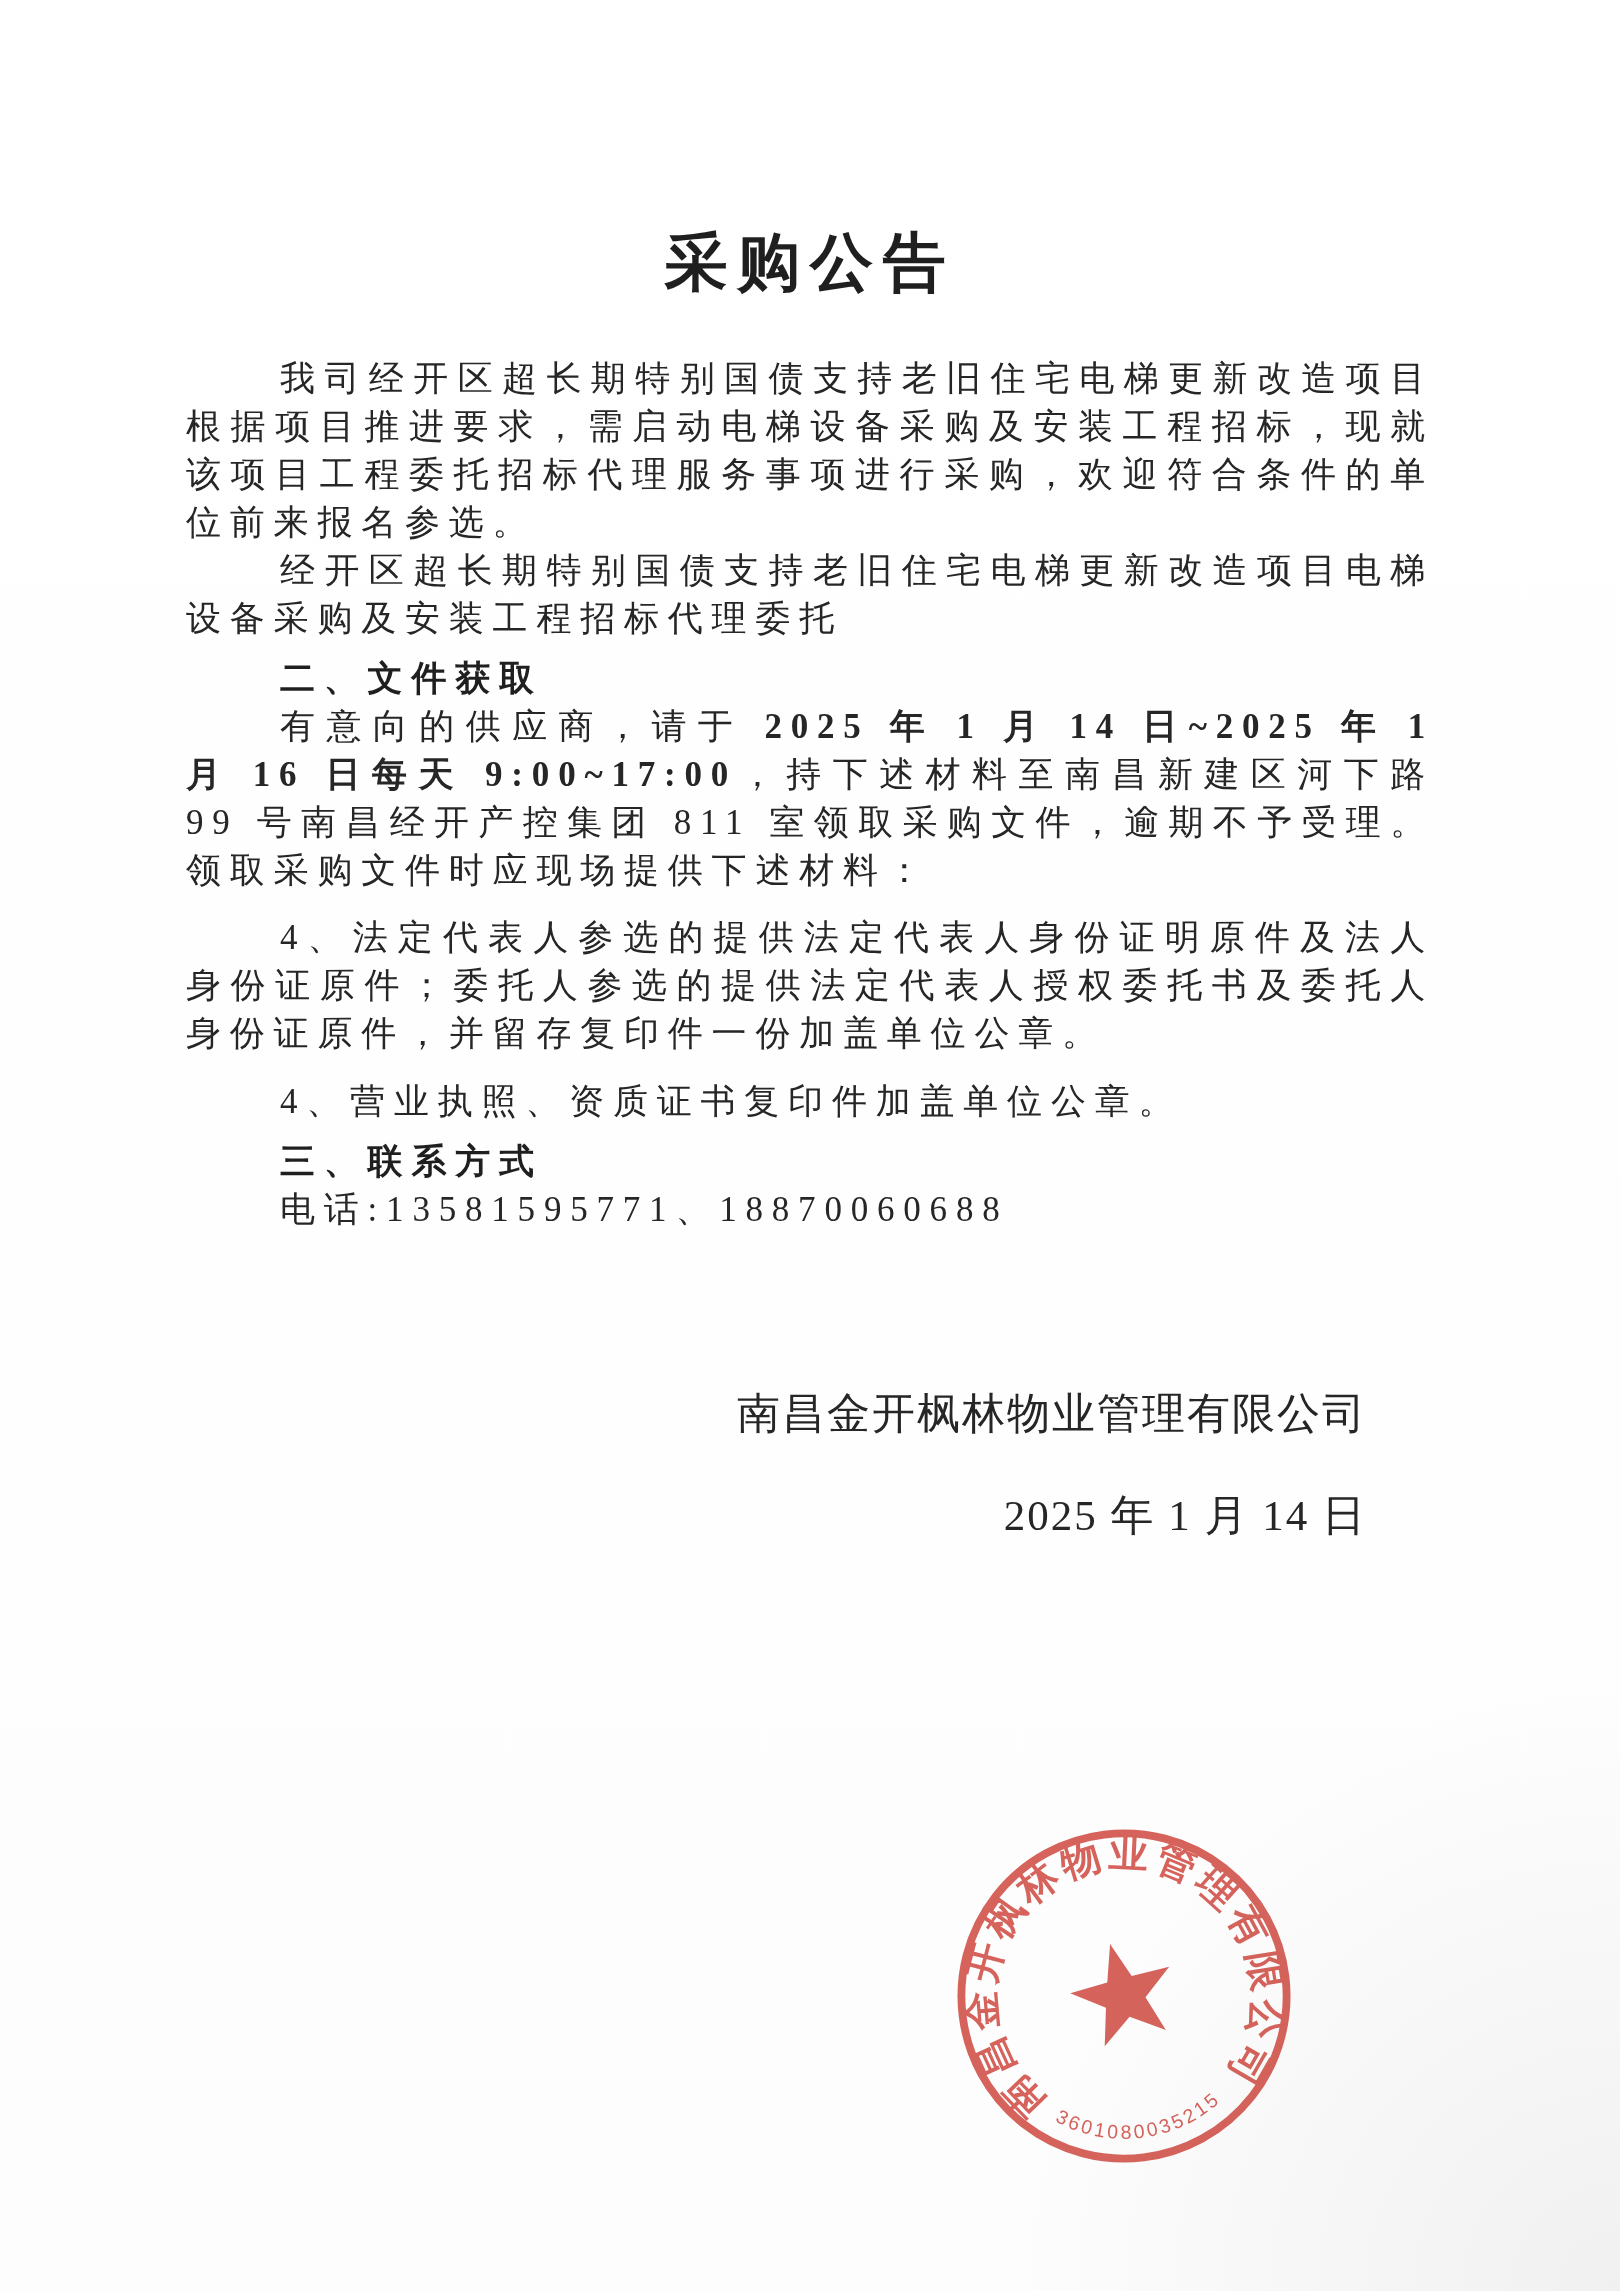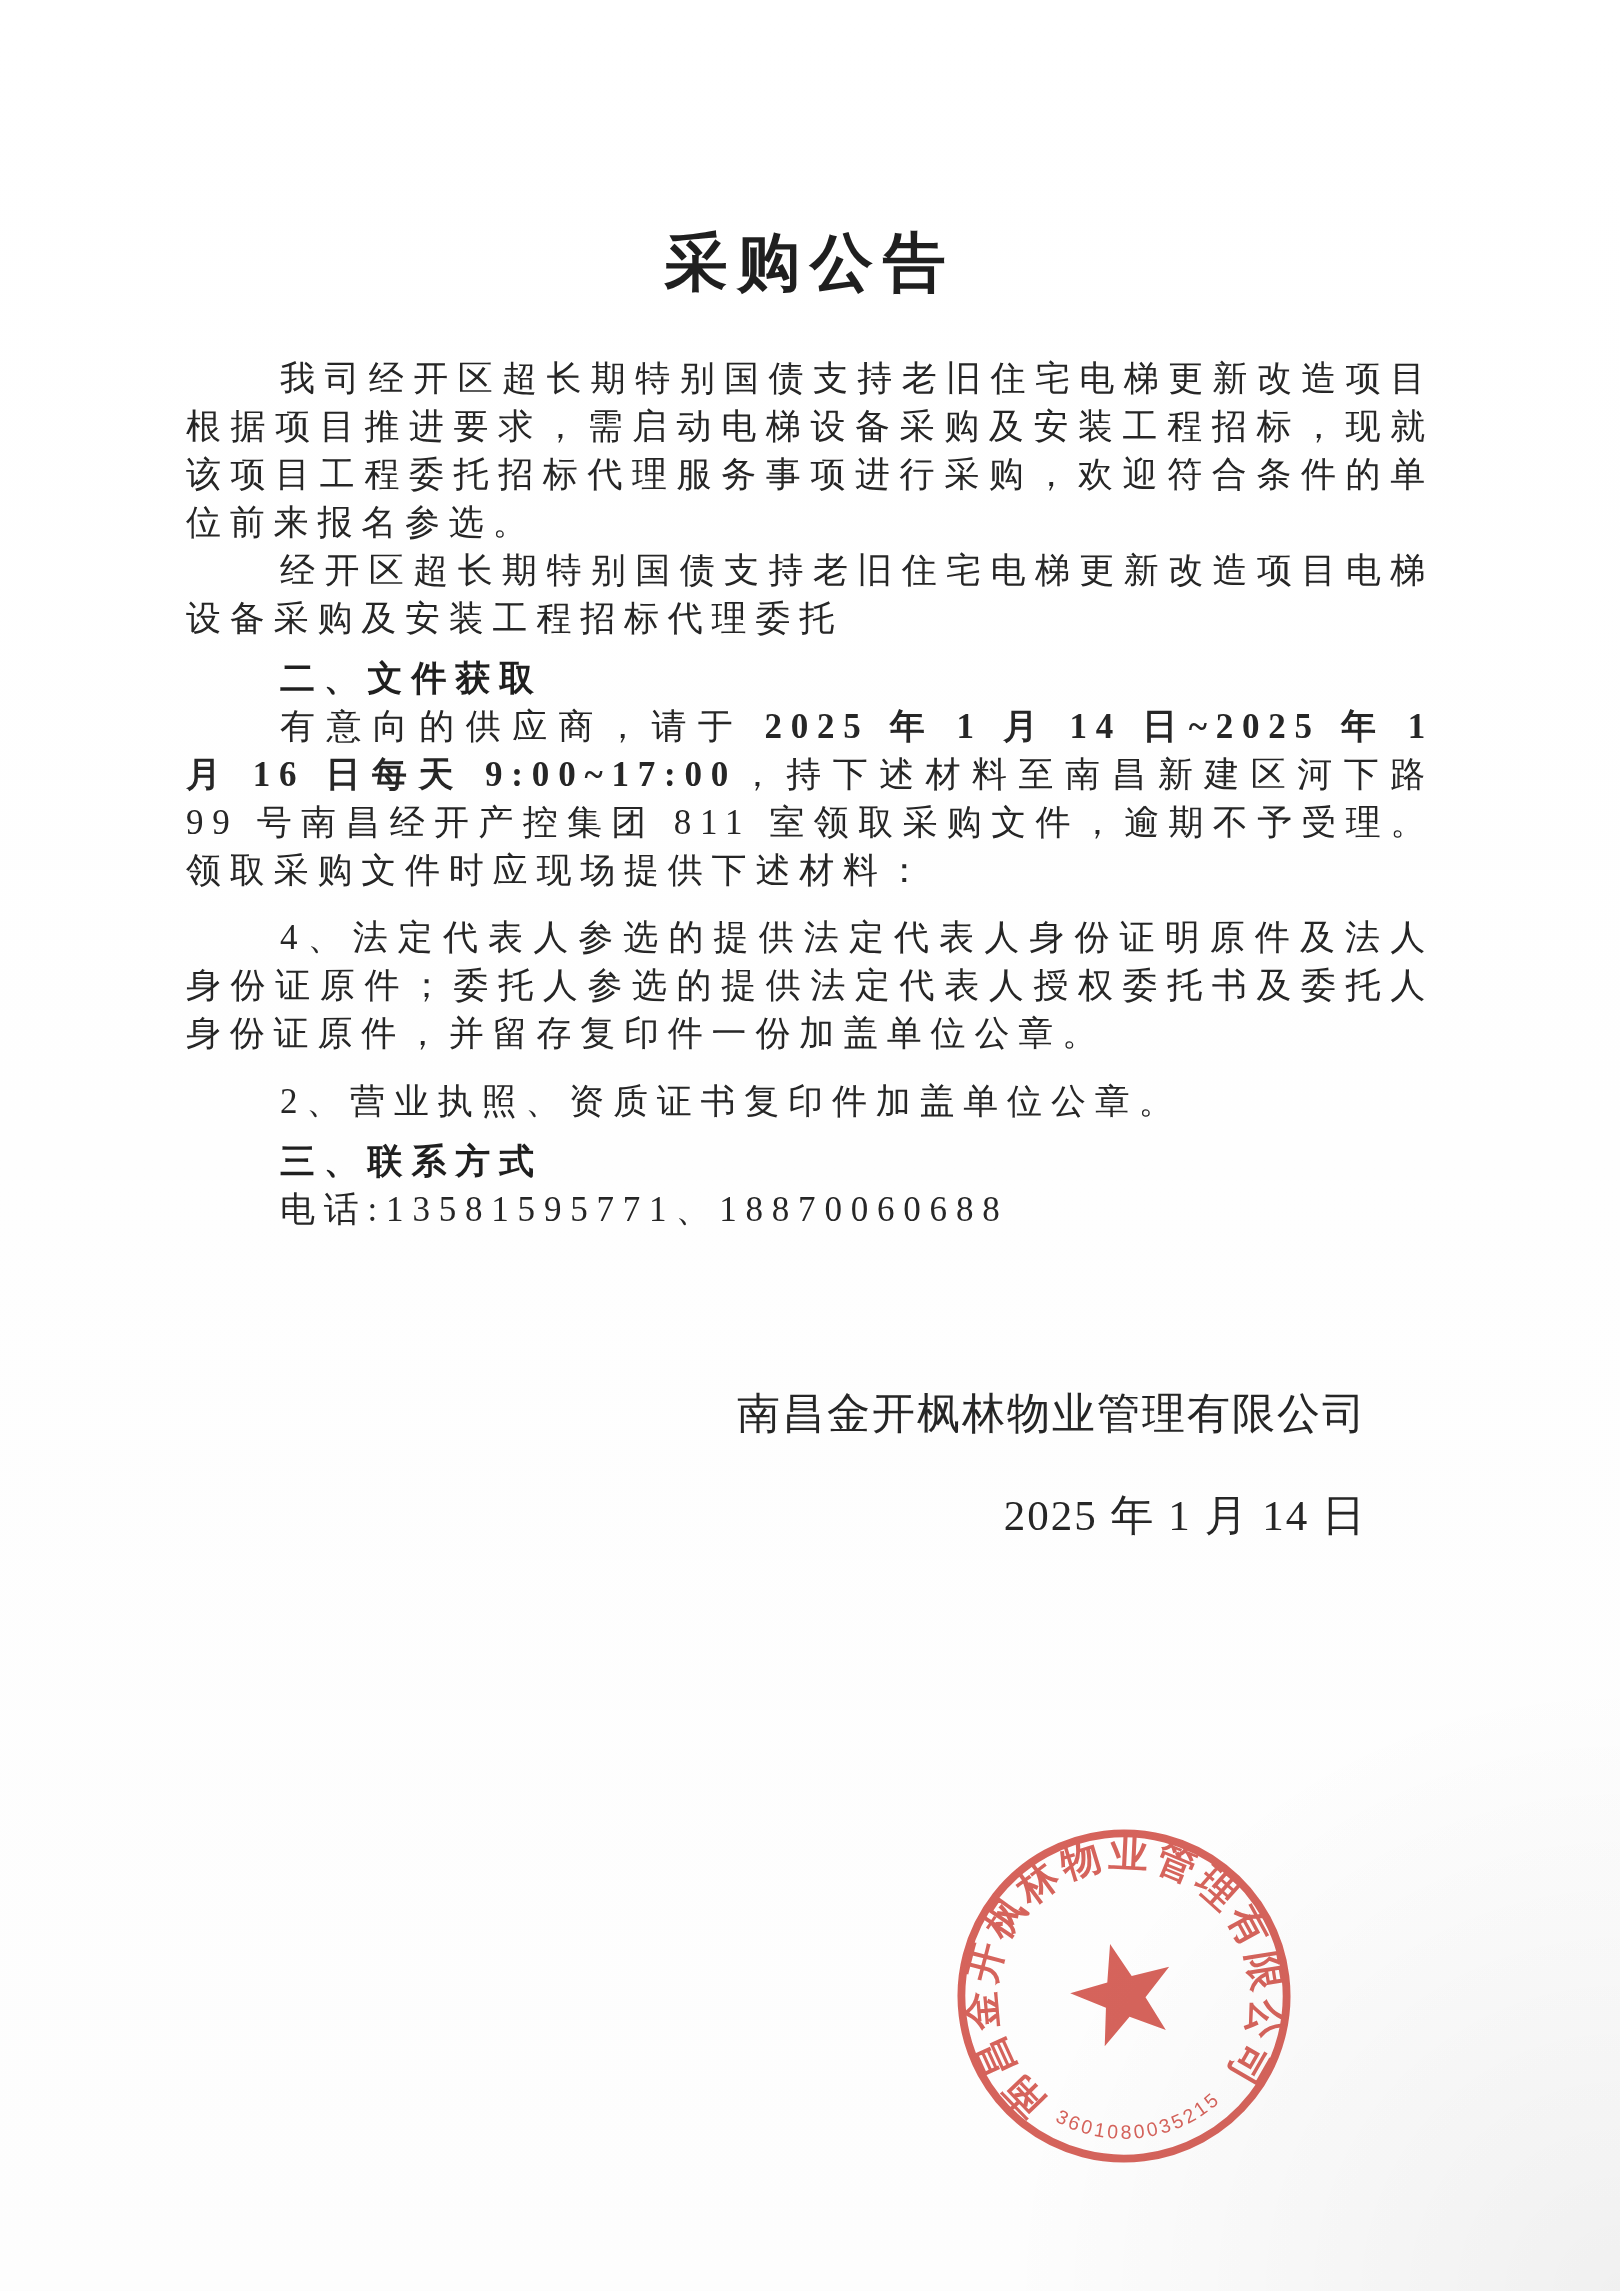--- a/index.html
+++ b/index.html
@@ -102,21 +102,21 @@
     <h1 class="title">采购公告</h1>
 
     <p class="para indent">我司经开区超长期特别国债支持老旧住宅电梯更新改造项目根据项目推进要求，需启动电梯设备采购及安装工程招标，现就该项目工程委托招标代理服务事项进行采购，欢迎符合条件的单位前来报名参选。</p>
 
     <p class="para indent">经开区超长期特别国债支持老旧住宅电梯更新改造项目电梯设备采购及安装工程招标代理委托</p>
 
     <h2 class="heading indent">二、文件获取</h2>
     <p class="para indent"><span>有意向的供应商，请于 </span><b class="bold-run">2025 年 1 月 14 日~2025 年 1 月 16 日每天 9:00~17:00</b><span>，持下述材料至南昌新建区河下路 99 号南昌经开产控集团 811 室领取采购文件，逾期不予受理。领取采购文件时应现场提供下述材料：</span></p>
 
     <p class="para indent item">4、法定代表人参选的提供法定代表人身份证明原件及法人身份证原件；委托人参选的提供法定代表人授权委托书及委托人身份证原件，并留存复印件一份加盖单位公章。</p>
-    <p class="para indent item">2、营业执照、资质证书复印件加盖单位公章。</p>
+    <p class="para indent item">4、营业执照、资质证书复印件加盖单位公章。</p>
 
     <h2 class="heading indent">三、联系方式</h2>
     <p class="para indent">电话:13581595771、18870060688</p>
 
     <div class="signature">
       <p class="company">南昌金开枫林物业管理有限公司</p>
       <p class="date">2025 年 1 月 14 日</p>
     </div>
   </div>
 

